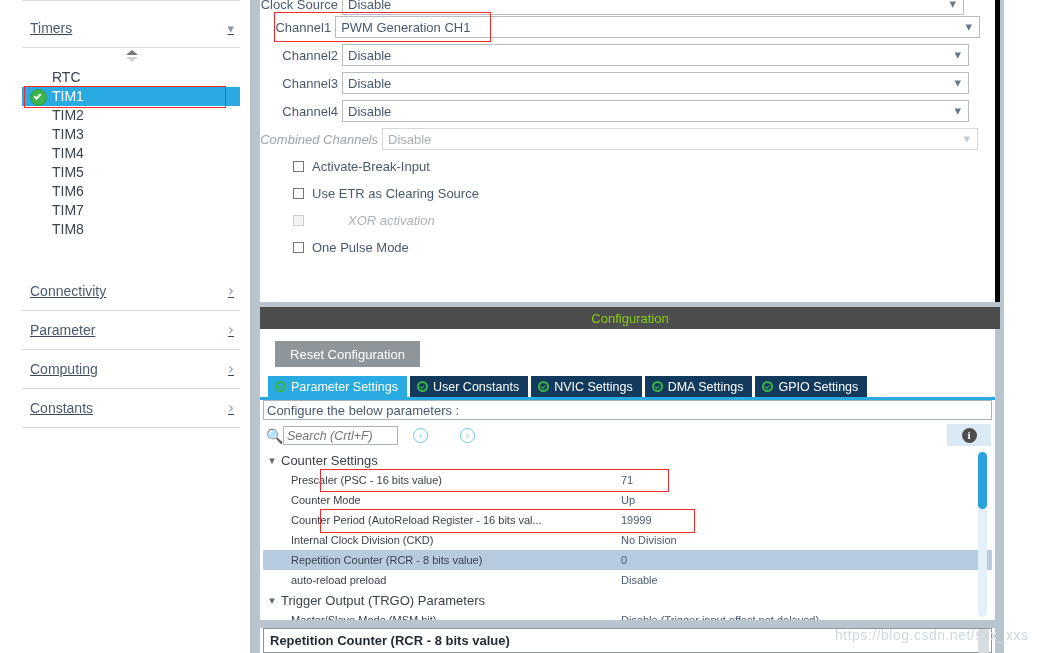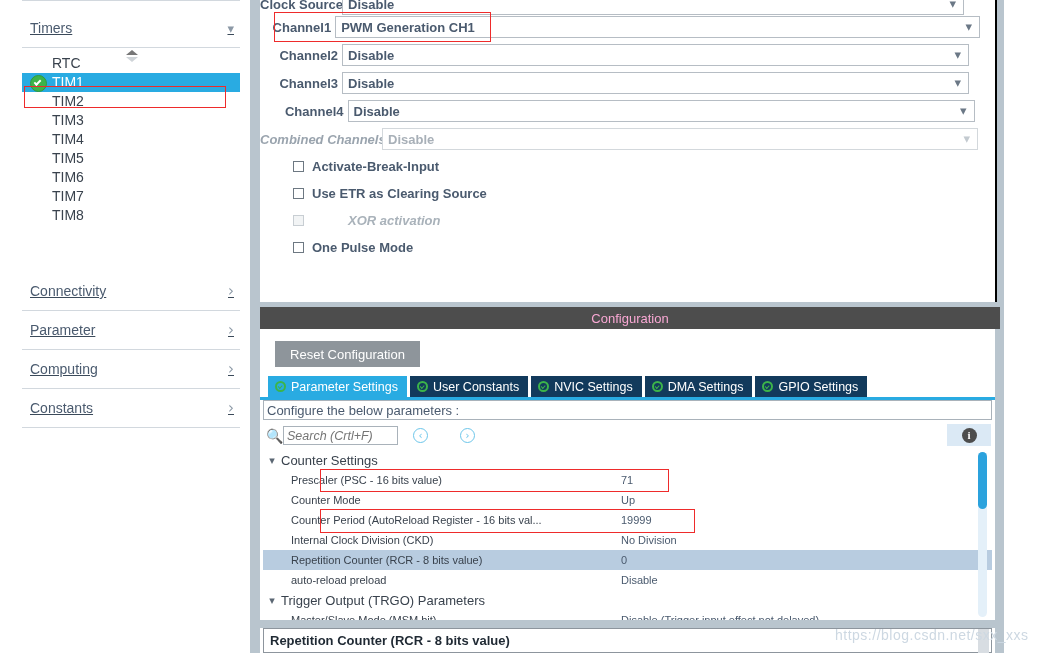--- a/index.html
+++ b/index.html
@@ -29,21 +29,21 @@
   .timers-cat{position:absolute;left:22px;top:9px;width:218px;}
 
   .spinner{position:absolute;left:126px;top:50px;width:14px;height:16px;}
   .spinner .up{
     width:0;height:0;border-left:6px solid transparent;border-right:6px solid transparent;
     border-bottom:5px solid #777;margin-bottom:2px;}
   .spinner .dn{
     width:0;height:0;border-left:6px solid transparent;border-right:6px solid transparent;
     border-top:5px solid #cfd4d8;}
 
-  .periph-list{position:absolute;left:22px;top:54px;width:218px;}
+  .periph-list{position:absolute;left:22px;top:68px;width:218px;}
   .periph{
     position:relative;height:19px;line-height:19px;
     padding-left:30px;font-size:14px;color:#39424d;white-space:nowrap;
   }
   .periph.sel{background:#29abe2;color:#ffffff;padding-left:30px;}
   .periph.sel .okmark{
     position:absolute;left:8px;top:2px;width:15px;height:15px;border-radius:50%;
     background:#3cb44a;border:1px solid #2f9a3c;
   }
   .periph.sel .okmark:after{
@@ -54,21 +54,21 @@
 
   .cats-lower{position:absolute;left:22px;top:272px;width:218px;}
 
   
   .vdiv{position:absolute;left:250px;top:0;width:10px;height:653px;background:#b9c5ce;}
   .vdiv2{position:absolute;left:995px;top:0;width:9px;height:653px;background:#b9c5ce;}
   .rightpad{position:absolute;left:1004px;top:0;width:37px;height:653px;background:#ffffff;}
 
   
   .mode{position:absolute;left:260px;top:0;width:735px;height:302px;background:#ffffff;
-        border-right:2px solid #000000;font-weight:bold;}
+        border-right:5px solid #000000;}
 
   .row{position:absolute;left:0;height:28px;display:flex;align-items:center;}
   .rlabel{
     width:78px;text-align:right;padding-right:4px;font-size:13px;color:#4a5a6e;
     white-space:nowrap;
   }
   .combo{
     position:relative;height:22px;border:1px solid #b6bdc4;background:#ffffff;
     display:flex;align-items:center;box-sizing:border-box;
   }
@@ -89,21 +89,21 @@
   }
   .box.dis{border-color:#c8ced3;background:#f2f4f5;}
   .chk .ctxt{font-size:13px;color:#4a5a6e;white-space:nowrap;}
   .chk .ctxt.dis{color:#a9b2ba;font-style:italic;}
 
   
   .cfgwrap{position:absolute;left:260px;top:302px;width:735px;height:351px;background:#ffffff;}
   .cfg-gap{position:absolute;left:0;top:0;width:735px;height:5px;background:#b9c5ce;}
   .cfg-title{
     position:absolute;left:0;top:5px;width:740px;height:22px;background:#4d4d4d;
-    color:#f9a8d4;font-size:13px;display:flex;align-items:center;justify-content:center;
+    color:#84cc16;font-size:13px;display:flex;align-items:center;justify-content:center;
   }
   .resetbtn{
     position:absolute;left:15px;top:39px;width:145px;height:26px;background:#8e959b;
     color:#ffffff;font-size:13px;display:flex;align-items:center;justify-content:center;
     border:none;
   }
 
   .tabs{position:absolute;left:8px;top:74px;height:21px;display:flex;}
   .tab{
     height:21px;background:#123a5c;color:#ffffff;font-size:12.5px;
@@ -291,21 +291,21 @@
     </div>
 
     <div class="row" style="top:69px;width:720px;">
       <div class="rlabel">Channel3</div>
       <div class="combo" style="width:627px;">
         <span class="val">Disable</span>
         <span class="cdown">▾</span>
       </div>
     </div>
 
-    <div class="row" style="top:97px;width:720px;justify-content:center;">
+    <div class="row" style="top:97px;width:720px;">
       <div class="rlabel">Channel4</div>
       <div class="combo" style="width:627px;">
         <span class="val">Disable</span>
         <span class="cdown">▾</span>
       </div>
     </div>
 
     <div class="row" style="top:125px;width:730px;">
       <div class="rlabel dis" style="width:118px;">Combined Channels</div>
       <div class="combo dis" style="width:596px;">

